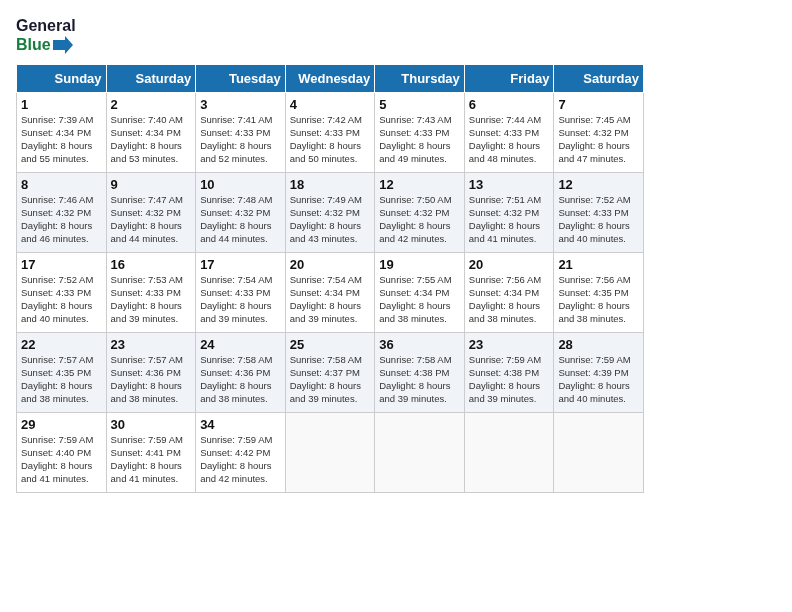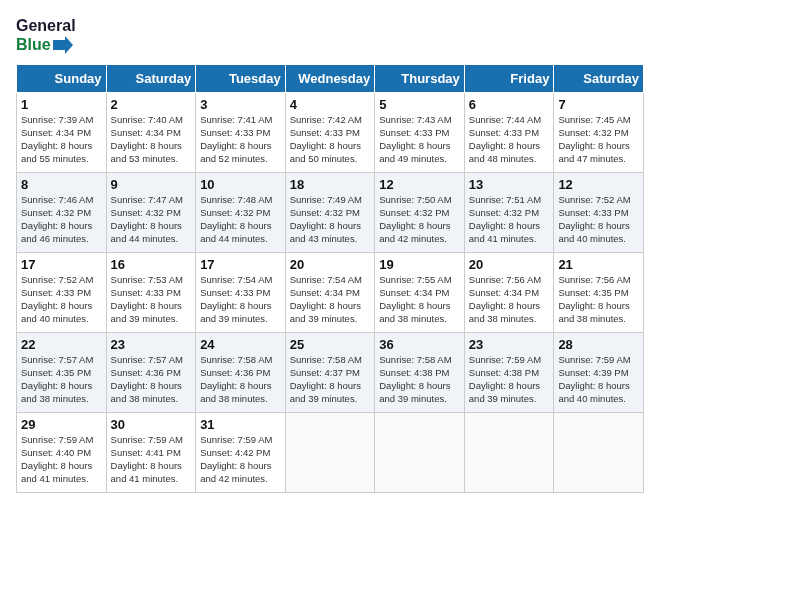--- a/index.html
+++ b/index.html
@@ -237,21 +237,21 @@
         <tr>
           <td>
             <span class="day-number">29</span>
             <div class="cell-text">Sunrise: 7:59 AM<br>Sunset: 4:40 PM<br>Daylight: 8 hours and 41 minutes.</div>
           </td>
           <td>
             <span class="day-number">30</span>
             <div class="cell-text">Sunrise: 7:59 AM<br>Sunset: 4:41 PM<br>Daylight: 8 hours and 41 minutes.</div>
           </td>
           <td>
-            <span class="day-number">31</span>
+            <span class="day-number">34</span>
             <div class="cell-text">Sunrise: 7:59 AM<br>Sunset: 4:42 PM<br>Daylight: 8 hours and 42 minutes.</div>
           </td>
           <td class="empty-cell"></td>
           <td class="empty-cell"></td>
           <td class="empty-cell"></td>
           <td class="empty-cell"></td>
         </tr>
       </tbody>
   </table>
 </div>

